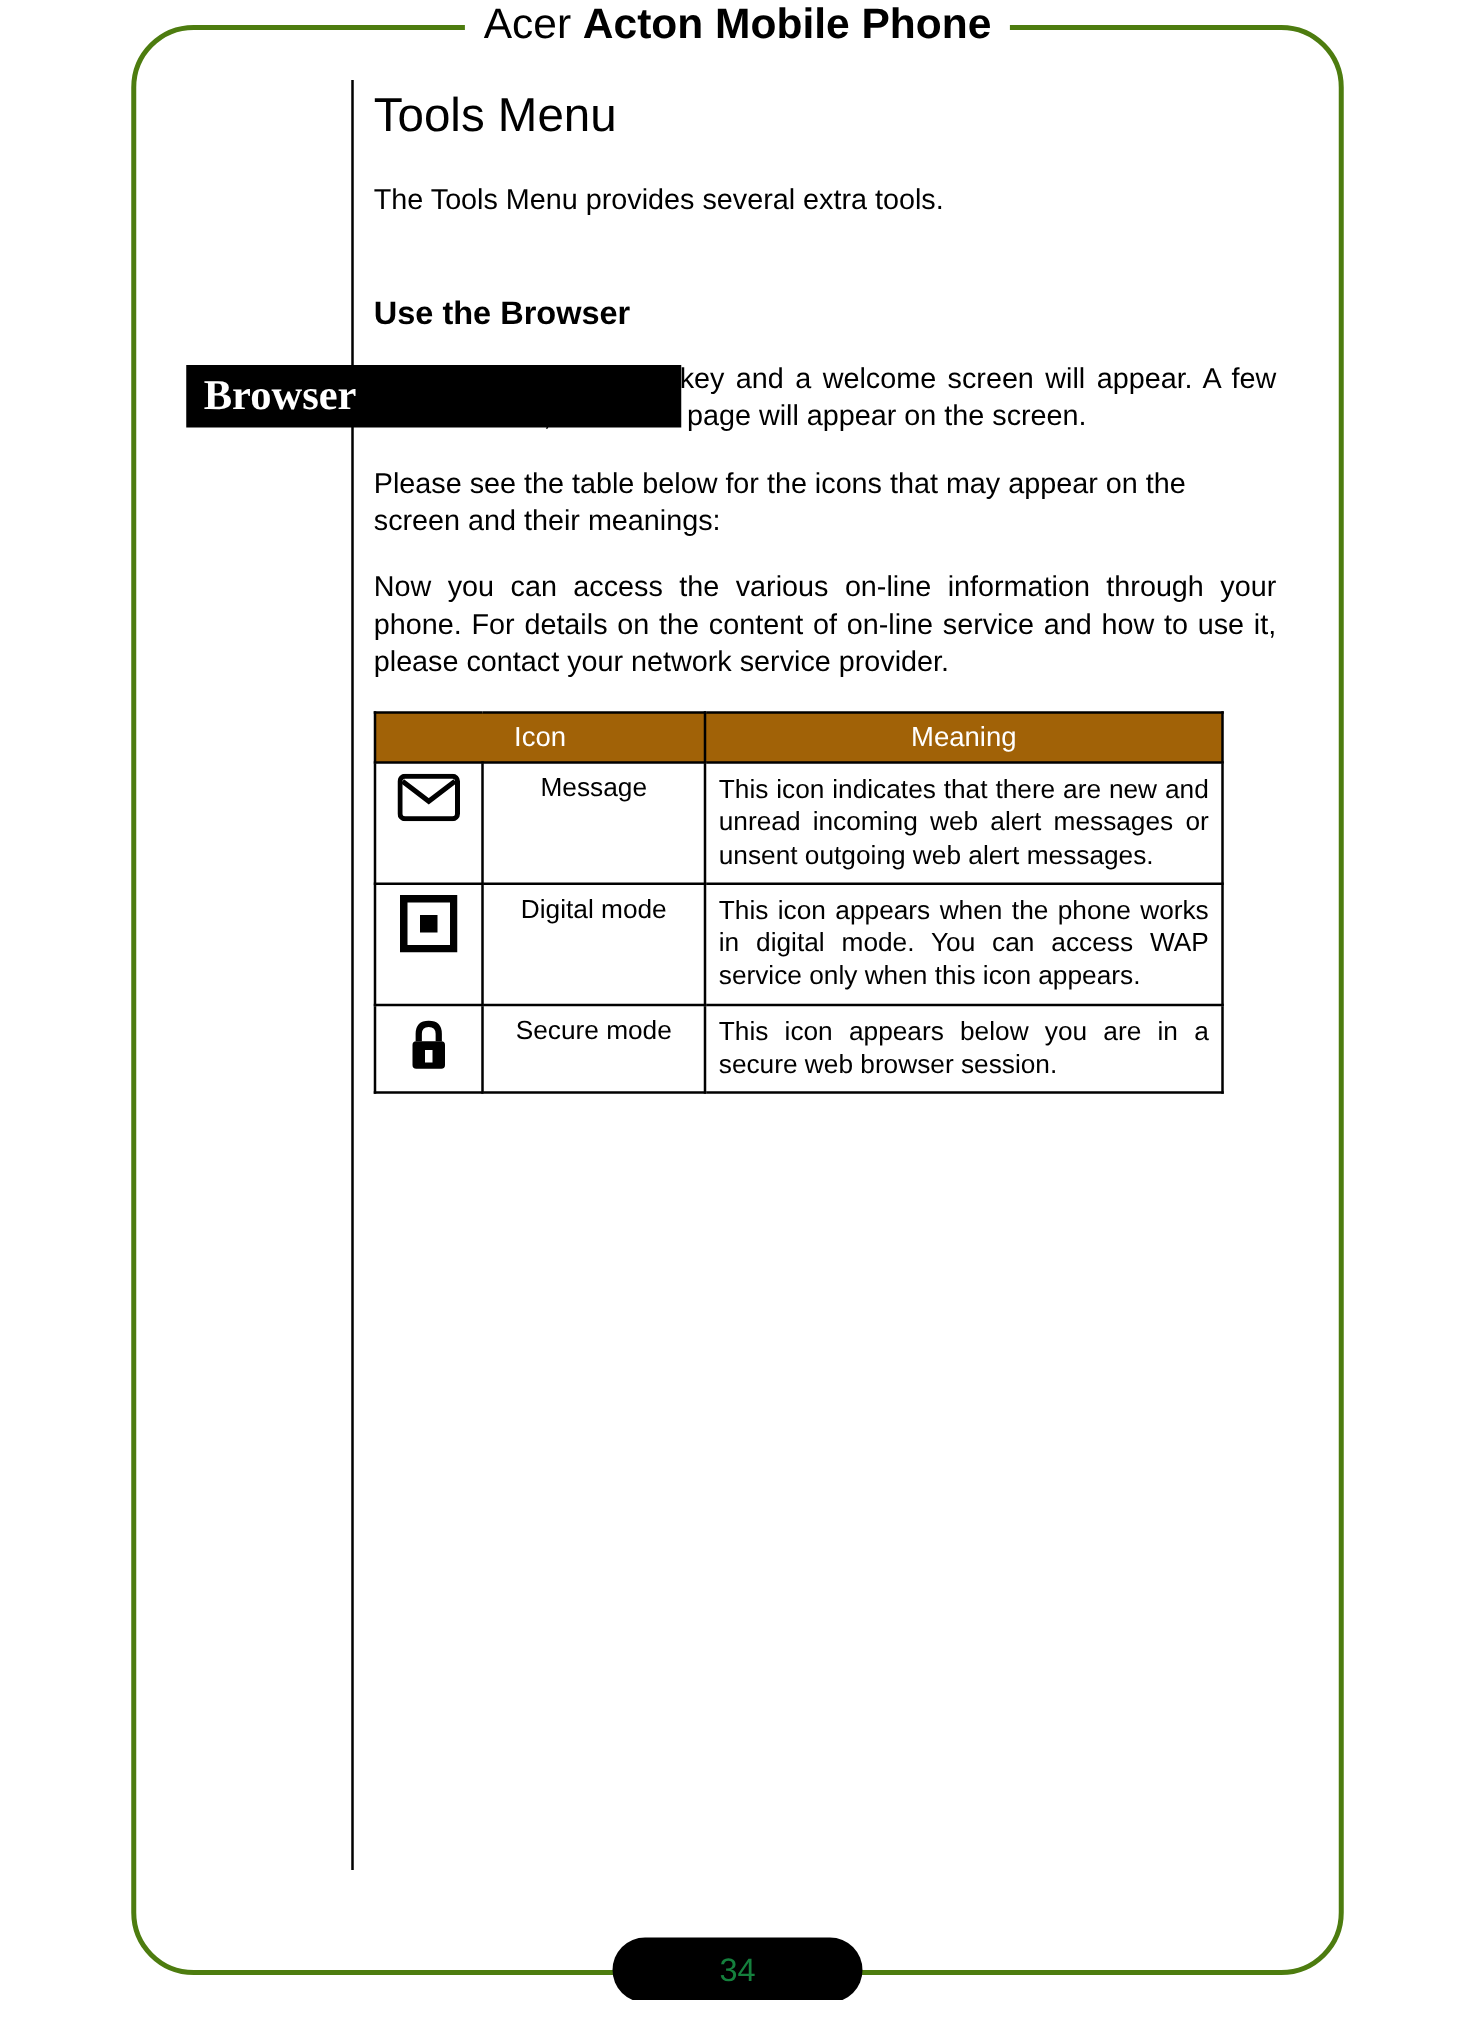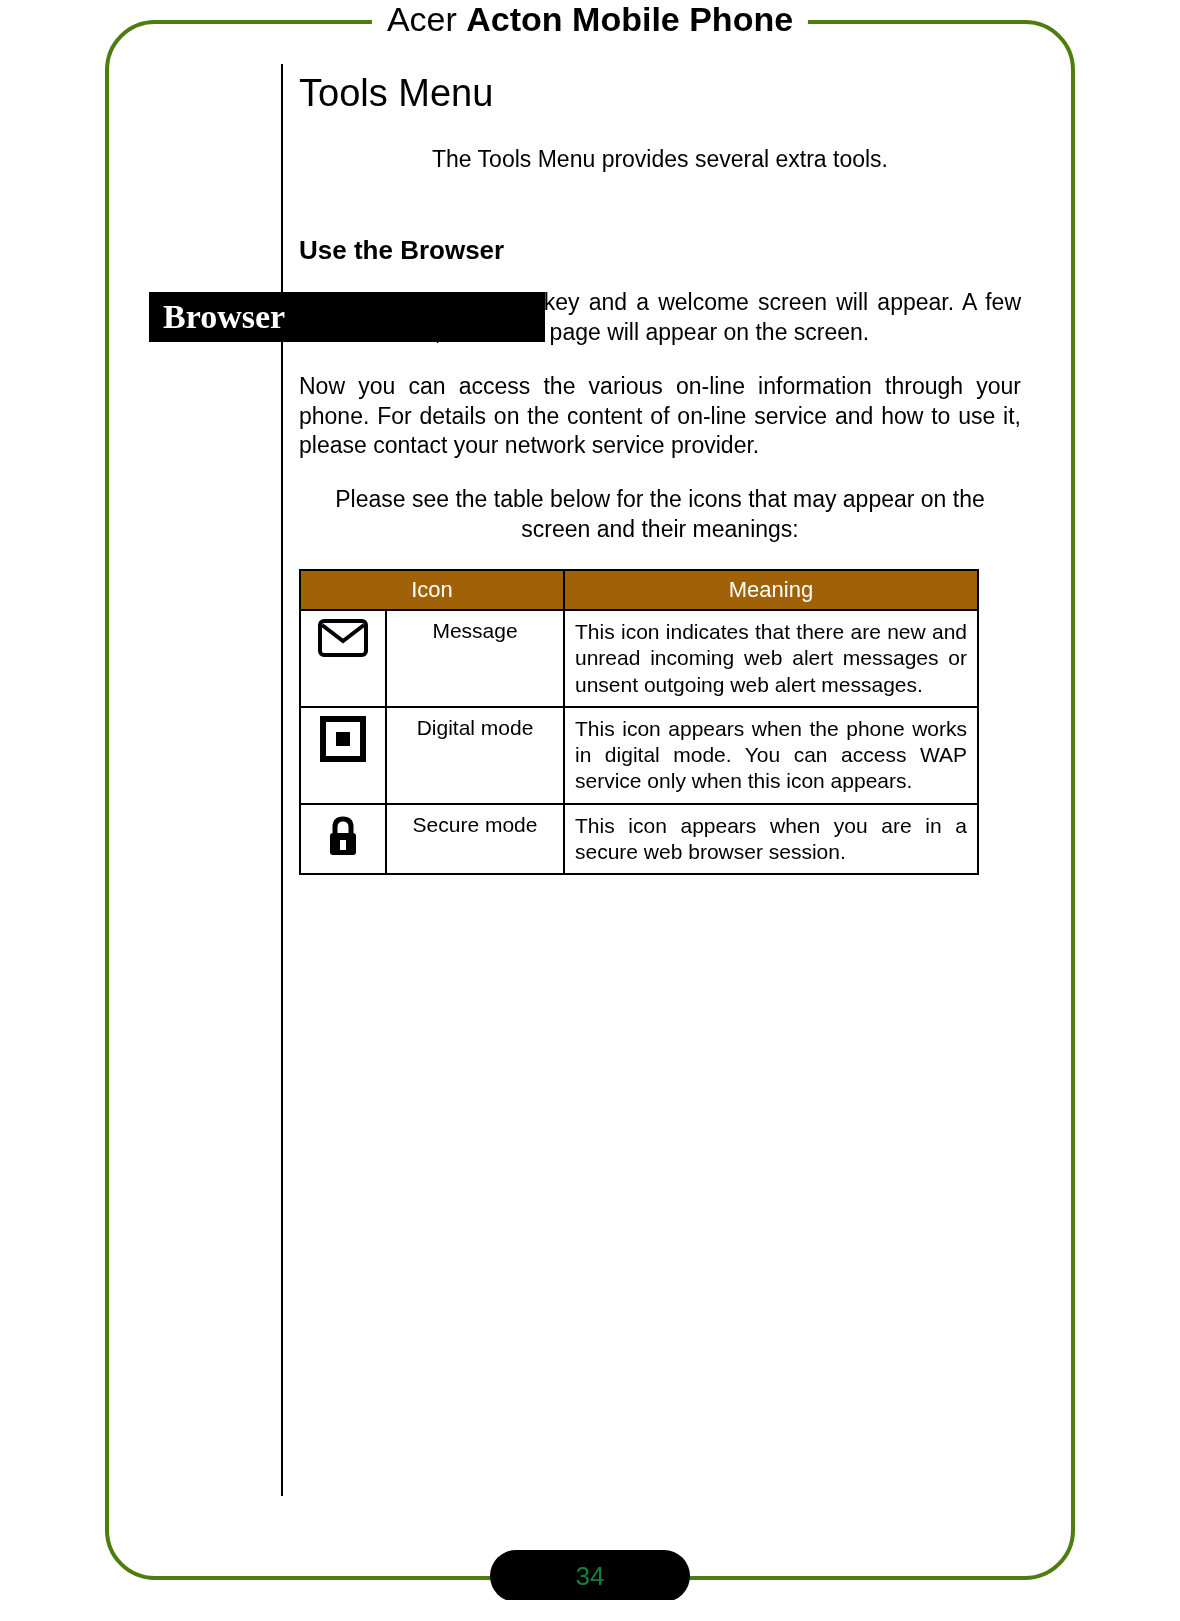--- a/index.html
+++ b/index.html
@@ -46,21 +46,20 @@
     }
     .section-title {
       font-size: 38px;
       font-weight: normal;
       margin: 8px 0 30px 0;
     }
     .para {
       font-size: 23px;
       line-height: 1.3;
       margin-bottom: 24px;
-      text-align: center;
     }
     .inline-tri-up {
       display: inline-block;
       width: 0; height: 0;
       border-left: 10px solid transparent;
       border-right: 10px solid transparent;
       border-bottom: 16px solid #000;
       vertical-align: middle;
       margin: 0 4px;
     }
@@ -157,22 +156,22 @@
   <div class="content">
 
     <div class="section-title">Tools Menu</div>
 
     <div class="para">The Tools Menu provides several extra tools.</div>
 
 
     <div class="subheading">Use the Browser</div>
 
     <div class="para justify">Press the "Select" soft key and a welcome screen will appear. A few seconds later, the home page will appear on the screen.</div>
+    <div class="para">Please see the table below for the icons that may appear on the screen and their meanings:</div>
     <div class="para justify">Now you can access the various on-line information through your phone. For details on the content of on-line service and how to use it, please contact your network service provider.</div>
-    <div class="para">Please see the table below for the icons that may appear on the screen and their meanings:</div>
 
     <table class="icon-table">
       <thead>
         <tr>
           <th colspan="2">Icon</th>
           <th>Meaning</th>
         </tr>
       </thead>
       <tbody>
         <tr>
@@ -197,21 +196,21 @@
         </tr>
         <tr>
           <td class="icon-cell">
             <svg width="40" height="46" viewBox="0 0 40 46">
                 <path d="M12 20 L12 14 Q12 6 20 6 Q28 6 28 14 L28 20" fill="none" stroke="#000" stroke-width="5"></path>
                 <rect x="7" y="20" width="26" height="22" rx="3" fill="#000"></rect>
                 <rect x="17" y="27" width="6" height="10" fill="#fff"></rect>
               </svg>
           </td>
           <td class="name-cell">Secure mode</td>
-          <td class="meaning-cell">This icon appears when you are in a secure web browser session.</td>
+          <td class="meaning-cell">This icon appears below you are in a secure web browser session.</td>
         </tr>
       </tbody>
     </table>
 
   </div>
 
   <div class="page-num-pill">34</div>
 
 </div>
 

